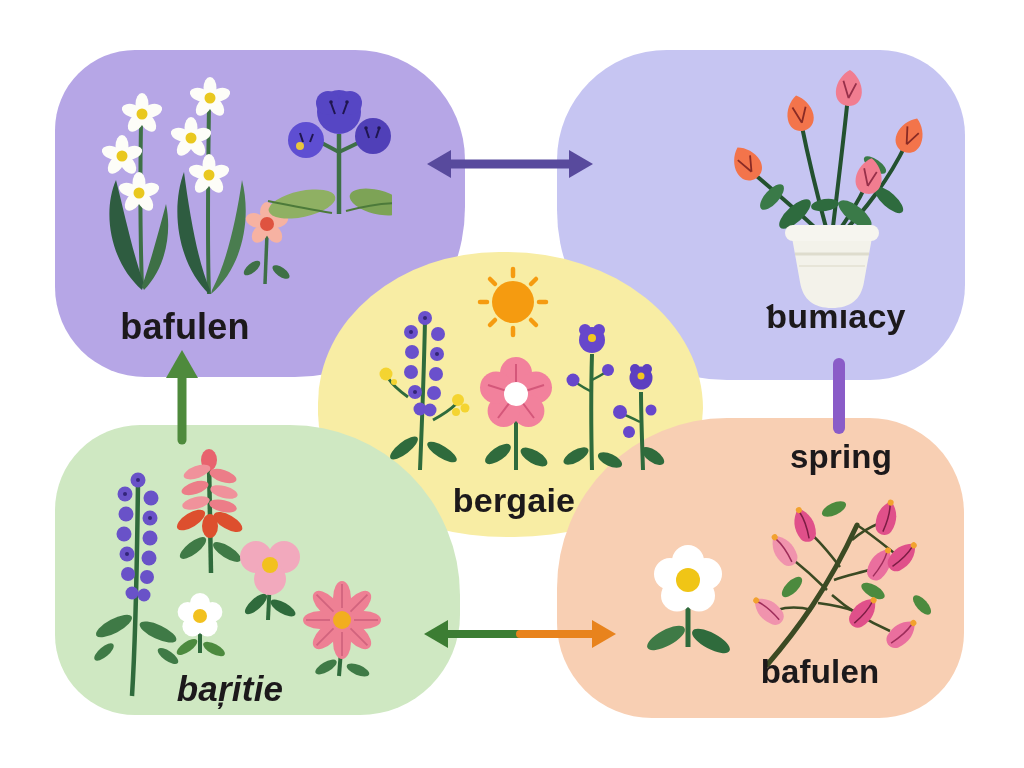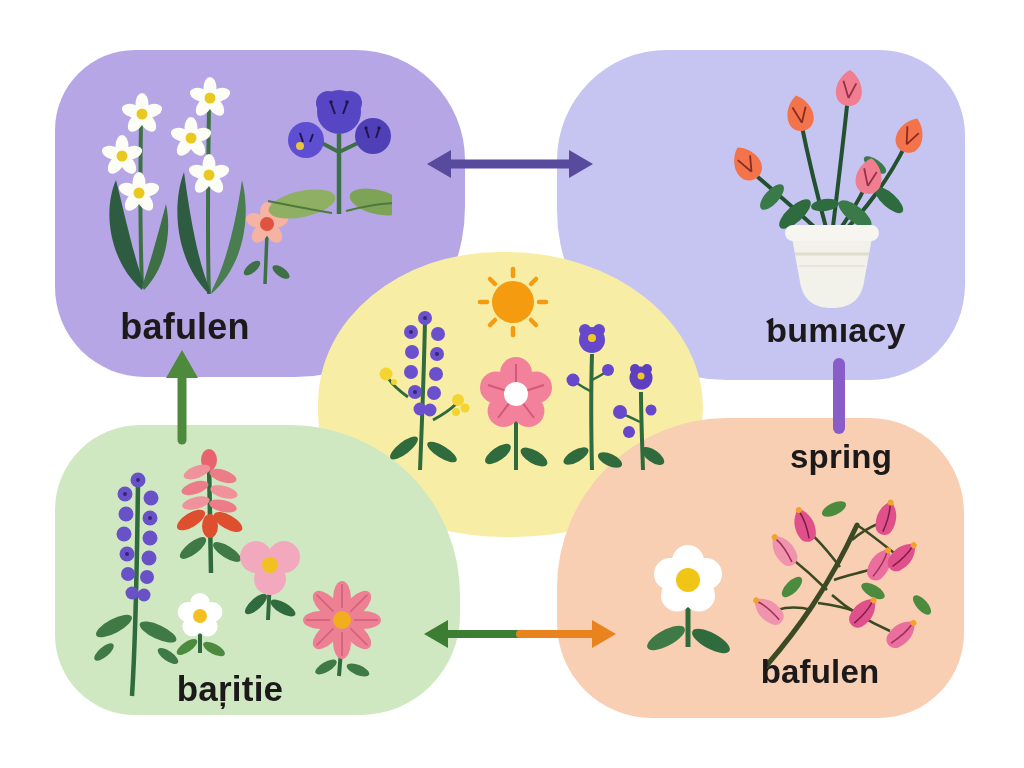--- a/index.html
+++ b/index.html
@@ -13,24 +13,24 @@
   .blob-center{left:318px;top:252px;width:385px;height:285px;background:#f8eda4;
                border-radius:48% 52% 50% 50% / 54% 56% 46% 44%;}
   .blob-bottom-left{left:55px;top:425px;width:405px;height:290px;background:#cfe8c2;
                     border-radius:85px 170px 100px 80px;}
   .blob-bottom-right{left:557px;top:418px;width:407px;height:300px;background:#f8cfb3;
                      border-radius:170px 95px 85px 95px;}
   .label{position:absolute;transform:translate(-50%,-50%);color:#1c191b;font-weight:700;
          font-size:34px;letter-spacing:0.2px;white-space:nowrap;}
   .lbl-spring{left:185px;top:327px;font-size:36px;}
   .lbl-bakocy{left:658px;top:158px;font-size:36px;}
-  .lbl-sumacy{left:836px;top:330px;}
+  .lbl-sumacy{left:836px;top:316px;}
   .lbl-autumn{left:841px;top:457px;font-size:33px;}
   .lbl-bergaie{left:514px;top:500px;}
-  .lbl-baritie{left:230px;top:689px;font-size:35px;}
+  .lbl-baritie{left:230px;top:689px;font-size:35px;font-style:italic;}
   .lbl-bafulen{left:820px;top:672px;font-size:33px;}
   .art{position:absolute;}
   .connector{position:absolute;}
   .purple-bar{left:833px;top:358px;width:12px;height:76px;border-radius:6px;background:#8a5cc8;}
 </style>
 </head>
 <body>
 
 <div id="canvas">
 
@@ -461,16 +461,17 @@
   <svg class="connector" style="left:420px;top:615px" width="200" height="38" viewBox="0 0 200 38">
     <path d="M26,19 L100,19" stroke="#3c7d33" stroke-width="8" stroke-linecap="round"></path>
     <path d="M100,19 L174,19" stroke="#e8831d" stroke-width="8" stroke-linecap="round"></path>
     <polygon points="28,5 4,19 28,33" fill="#3c7d33"></polygon>
     <polygon points="172,5 196,19 172,33" fill="#e8831d"></polygon>
   </svg>
 
   <div class="label lbl-spring">bafulen</div>
   <div class="label lbl-sumacy">ƅumıacy</div>
   <div class="label lbl-autumn">spring</div>
+  <div class="label lbl-bergaie">bergaie</div>
   <div class="label lbl-baritie">baŗitie</div>
   <div class="label lbl-bafulen">bafulen</div>
 
 </div>
 
 </body></html>

